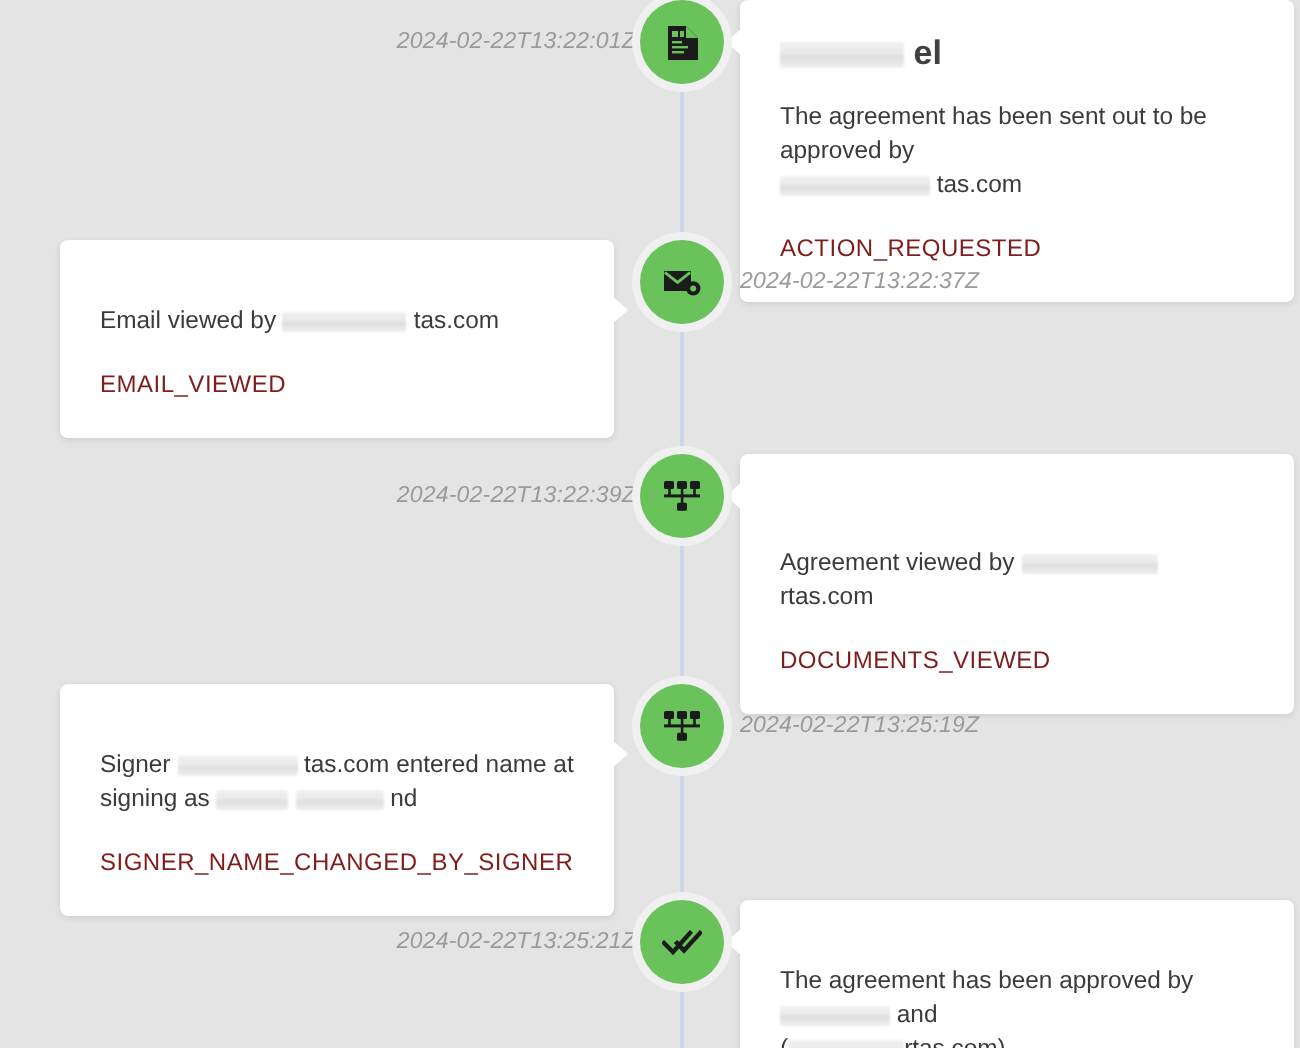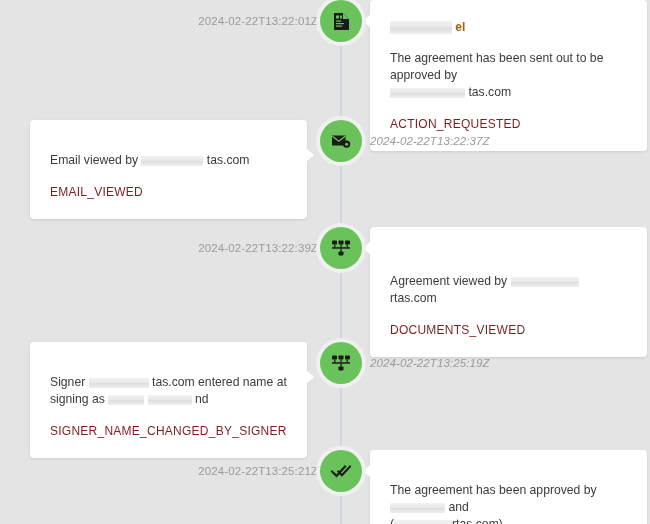--- a/index.html
+++ b/index.html
@@ -58,21 +58,21 @@
   
   .time {
     position: absolute;
     font-size: 11.5px;
     color: #9a9a9a;
     letter-spacing: .1px;
     white-space: nowrap;
     line-height: 42px;
     height: 42px;
   }
-  .time.left  { right: 332px; text-align: right; }
+  .time.left  { right: 332px; text-align: right; font-style: italic; }
   .time.right { left: 370px; font-style: italic; }
 
   
   .card {
     position: absolute;
     background: #ffffff;
     border-radius: 4px;
     box-shadow: 0 1px 3px rgba(0,0,0,.10);
     box-sizing: border-box;
     padding: 18px 20px 20px 20px;
@@ -97,23 +97,23 @@
     position: absolute;
     left: -7px;
     top: 14px;
     width: 0; height: 0;
     border-top: 7px solid transparent;
     border-bottom: 7px solid transparent;
     border-right: 8px solid #ffffff;
   }
 
   .card-title {
-    font-size: 12px;
+    font-size: 17px;
     font-weight: bold;
-    color: #a16207;
+    color: #404040;
     margin: 0 0 14px 0;
     line-height: 18px;
   }
   .card-body {
     font-size: 12.2px;
     color: #3b3b3b;
     line-height: 17px;
     margin: 0 0 16px 0;
   }
   .card-code {

